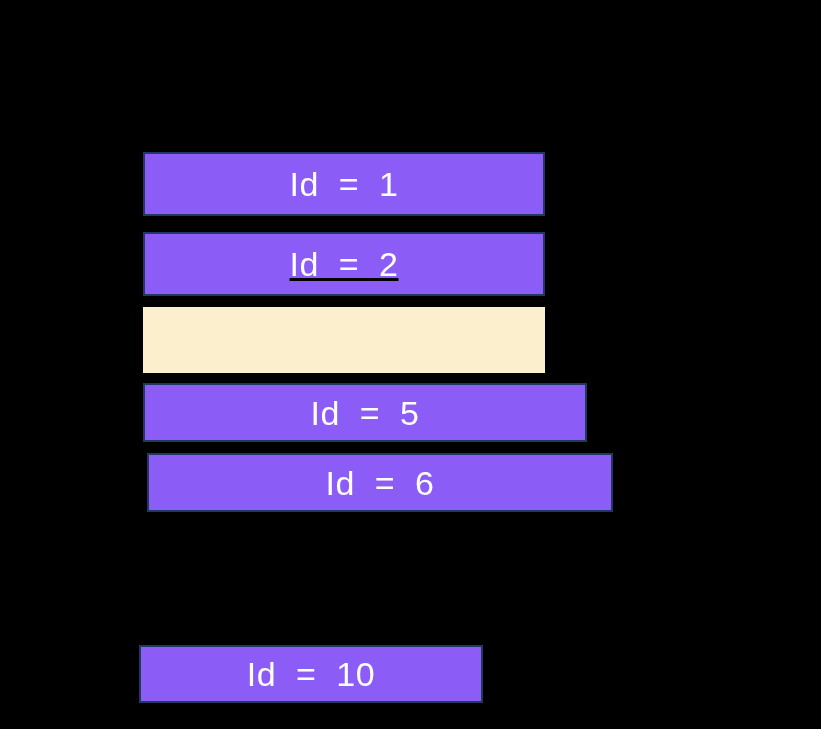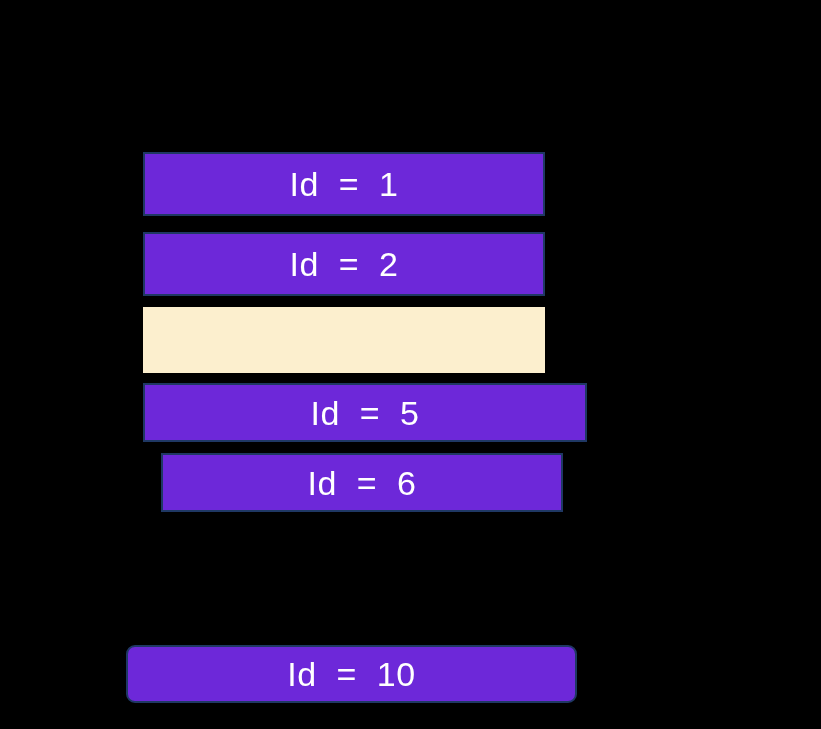--- a/index.html
+++ b/index.html
@@ -24,21 +24,21 @@
 
   .bar {
     position: absolute;
     box-sizing: border-box;
     display: flex;
     align-items: center;
     justify-content: center;
   }
 
   .bar.filled {
-    background: #6d28d9;
+    background: #8b5cf6;
     border: 2px solid #1F3864;
   }
 
   .bar.blank {
     background: #FCEFCE;
     border: 0;
   }
 
   .bar-label {
     color: #FFFFFF;
@@ -51,26 +51,26 @@
   }
 </style>
 </head>
 <body>
 
 <div id="canvas">
 
 <div class="bar filled" style="left: 143px; width: 402px; top: 152px; height: 64px;">
       <span class="bar-label">Id  =  1</span>
     </div>
-    <div class="bar filled" style="left: 143px; width: 402px; top: 232px; height: 64px;">
+    <div class="bar filled" style="left: 143px; width: 402px; top: 232px; height: 64px; text-decoration: underline;">
       <span class="bar-label">Id  =  2</span>
     </div>
     <div class="bar blank" style="left: 143px; width: 402px; top: 307px; height: 66px;"></div>
     <div class="bar filled" style="left: 143px; width: 444px; top: 383px; height: 59px;">
       <span class="bar-label">Id  =  5</span>
     </div>
-    <div class="bar filled" style="left: 161px; width: 402px; top: 453px; height: 59px;">
+    <div class="bar filled" style="left: 147px; width: 466px; top: 453px; height: 59px;">
       <span class="bar-label">Id  =  6</span>
     </div>
-    <div class="bar filled" style="left: 126px; width: 451px; top: 645px; height: 58px; border-radius: 9px;">
+    <div class="bar filled" style="left: 139px; width: 344px; top: 645px; height: 58px;">
       <span class="bar-label">Id  =  10</span>
     </div>
   </div>
 
 </body></html>

